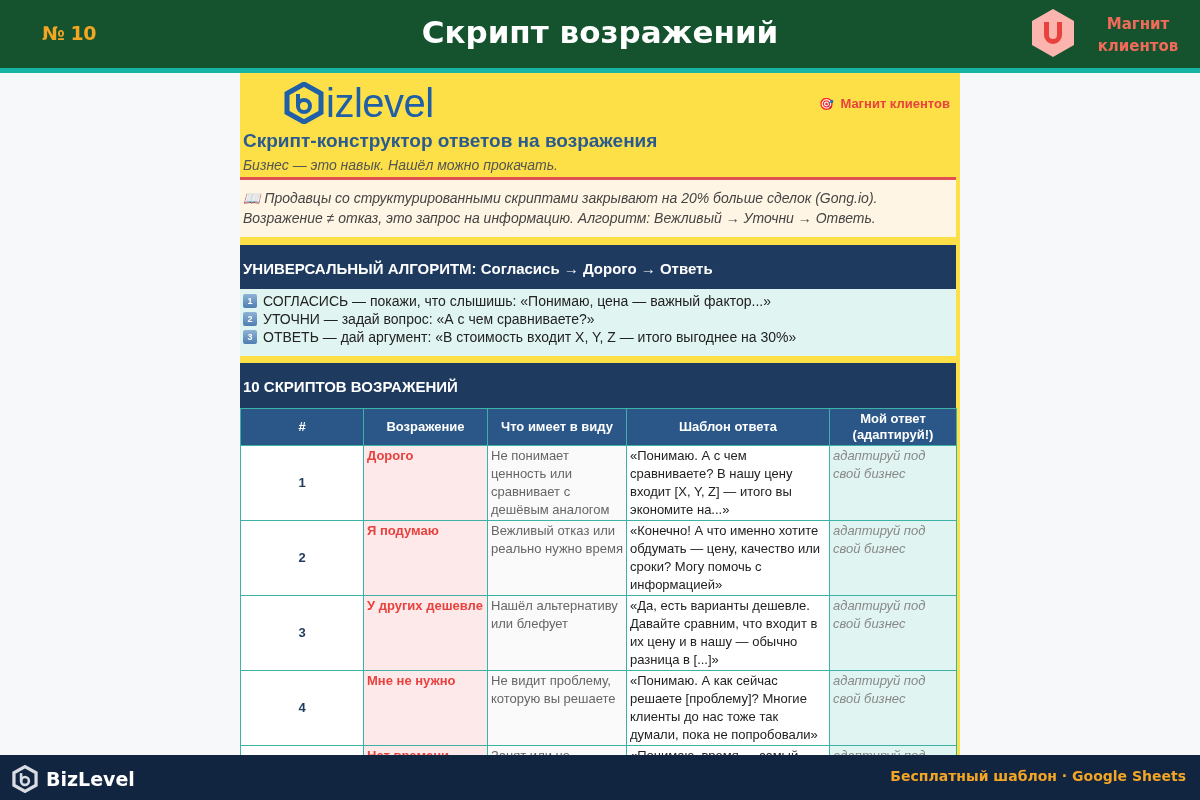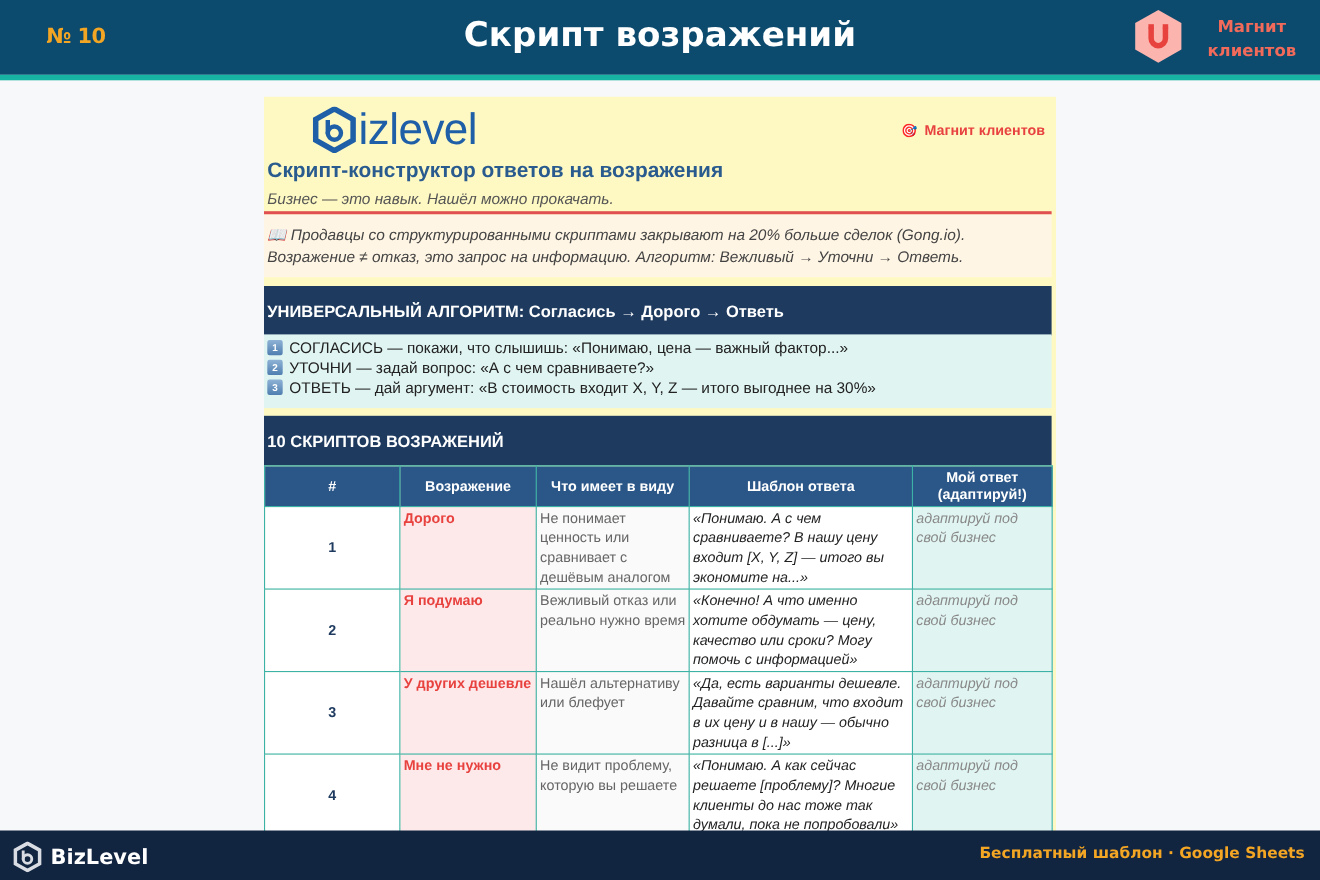--- a/index.html
+++ b/index.html
@@ -1,45 +1,45 @@
 <!DOCTYPE html>
 <html><head>
 <meta charset="utf-8">
 <style>
   * { box-sizing: border-box; margin: 0; padding: 0; }
   html, body { width: 1200px; height: 800px; overflow: hidden; background: #f7f8fa; font-family: "Liberation Sans", sans-serif; }
-  .topbar { position: absolute; left: 0; top: 0; width: 1200px; height: 68px; background: #0c4a6e; }
+  .topbar { position: absolute; left: 0; top: 0; width: 1200px; height: 68px; background: #14532d; }
   .topbar-accent { position: absolute; left: 0; top: 68px; width: 1200px; height: 5px; background: #17b3a3; }
   .issue-num { position: absolute; left: 42px; top: 22px; color: #f3a524; font-family: "DejaVu Sans", sans-serif; font-weight: bold; font-size: 19px; letter-spacing: -0.5px; }
   .page-title { position: absolute; left: 0; width: 1200px; top: 14px; text-align: center; color: #ffffff; font-family: "DejaVu Sans", sans-serif; font-weight: bold; font-size: 31px; }
   .brand-badge { position: absolute; left: 1030px; top: 8px; width: 46px; height: 50px; }
   .brand-text { position: absolute; left: 1088px; top: 13px; width: 100px; text-align: center; color: #f26a5a; font-family: "DejaVu Sans", sans-serif; font-weight: bold; font-size: 15px; line-height: 22px; }
 
-  .sheet { position: absolute; left: 240px; top: 73px; width: 720px; height: 682px; background: #fef9c3; overflow: hidden; margin-top: 15px; }
+  .sheet { position: absolute; left: 240px; top: 73px; width: 720px; height: 682px; background: #fde047; overflow: hidden; }
   .sheet-header { position: relative; height: 104px; }
   .logo { position: absolute; left: 44px; top: 8px; height: 44px; display: flex; align-items: center; }
   .logo-word { color: #1f5fa8; font-size: 40px; font-family: "Liberation Sans", sans-serif; letter-spacing: -0.5px; margin-left: 2px; }
   .top-link { position: absolute; right: 10px; top: 23px; color: #e8423f; font-weight: bold; font-size: 13px; display: flex; align-items: center; gap: 6px; }
   .sheet-title { position: absolute; left: 3px; top: 57px; color: #2a5b8f; font-weight: bold; font-size: 19px; }
   .sheet-subtitle { position: absolute; left: 3px; top: 84px; color: #555; font-style: italic; font-size: 14px; }
   .red-rule { position: absolute; left: 0; top: 104px; width: 716px; height: 3px; background: #e05050; }
   .note { position: absolute; left: 0; top: 107px; width: 716px; height: 57px; background: #fff5e4; padding: 8px 3px; color: #444; font-style: italic; font-size: 14px; line-height: 20px; }
 
   .band { position: absolute; left: 0; width: 716px; height: 45px; background: #1e3a5f; color: #fff; font-weight: bold; font-size: 15px; padding: 15px 3px; }
   .algo { position: absolute; left: 0; top: 216px; width: 716px; height: 67px; background: #e0f5f2; padding: 3px 3px; font-size: 14px; line-height: 18px; color: #222; }
   .algo-row { display: flex; align-items: center; gap: 6px; }
   .num-key { display: inline-block; width: 14px; height: 14px; background: linear-gradient(#8fb3d6, #4f7eb0); color: #fff; font-size: 9px; text-align: center; line-height: 14px; border-radius: 2px; font-weight: bold; }
 
   table.scripts { position: absolute; left: 0; top: 335px; width: 716px; border-collapse: collapse; table-layout: fixed; }
   table.scripts th { background: #2b5788; color: #fff; font-weight: bold; font-size: 13px; border: 1.5px solid #3bb2a5; height: 37px; text-align: center; line-height: 16px; }
   table.scripts td { border: 1.5px solid #3bb2a5; vertical-align: top; font-size: 13px; line-height: 18px; padding: 1px 3px; height: 73px; }
   td.c-num { background: #ffffff; text-align: center; vertical-align: middle !important; color: #1e3a5f; font-weight: bold; font-size: 14px; }
   td.c-obj { background: #fde8ea; color: #e8423f; font-weight: bold; font-size: 14px; }
   td.c-mean { background: #fafafa; color: #666; }
-  td.c-tpl { background: #ffffff; color: #222; font-style: italic; }
+  td.c-tpl { background: #ffffff; color: #222; }
   td.c-mine { background: #e0f5f2; color: #888; font-style: italic; font-size: 14px; }
 
   .footbar { position: absolute; left: 0; top: 755px; width: 1200px; height: 45px; background: #112440; }
   .foot-logo { position: absolute; left: 12px; top: 10px; display: flex; align-items: center; gap: 8px; }
   .foot-logo-word { color: #fff; font-family: "DejaVu Sans", sans-serif; font-weight: bold; font-size: 19px; text-align: right; }
   .foot-right { position: absolute; right: 14px; top: 13px; color: #f3a524; font-family: "DejaVu Sans", sans-serif; font-weight: bold; font-size: 14px; margin-left: 40px; }
 </style>
 </head>
 <body>
 

